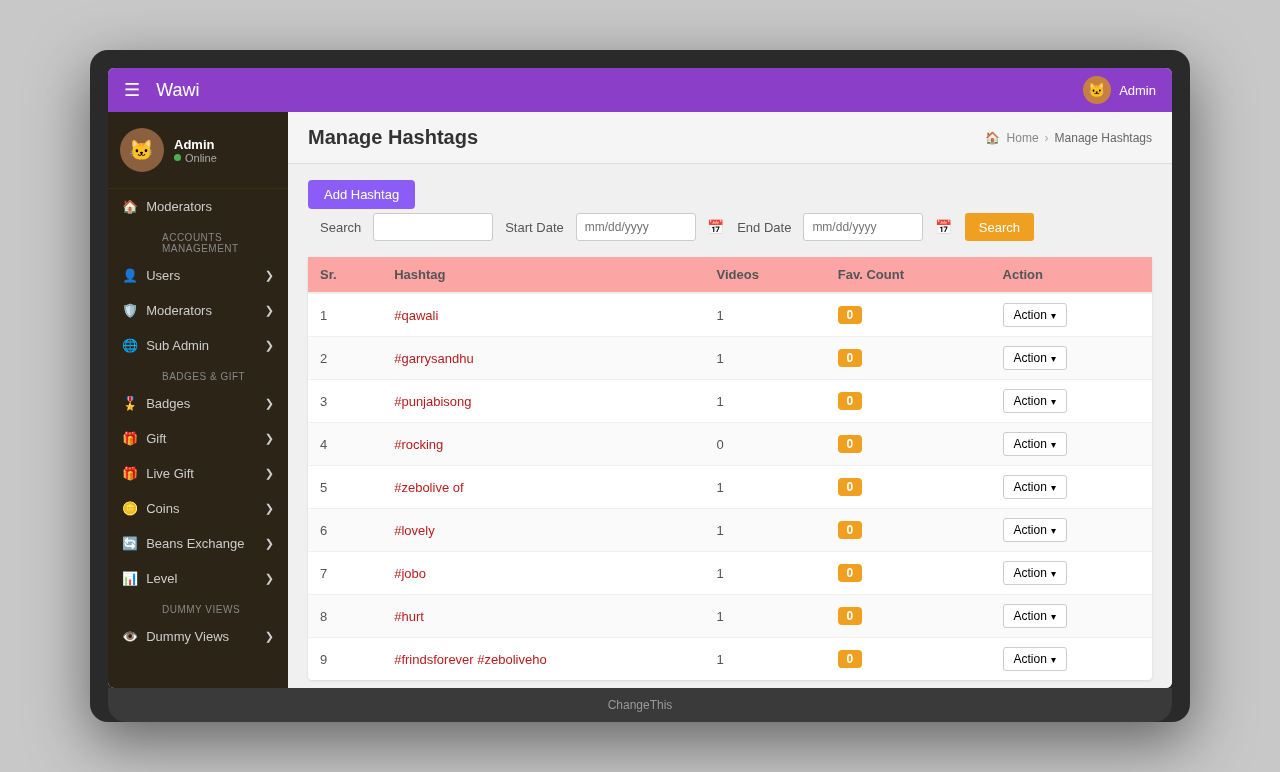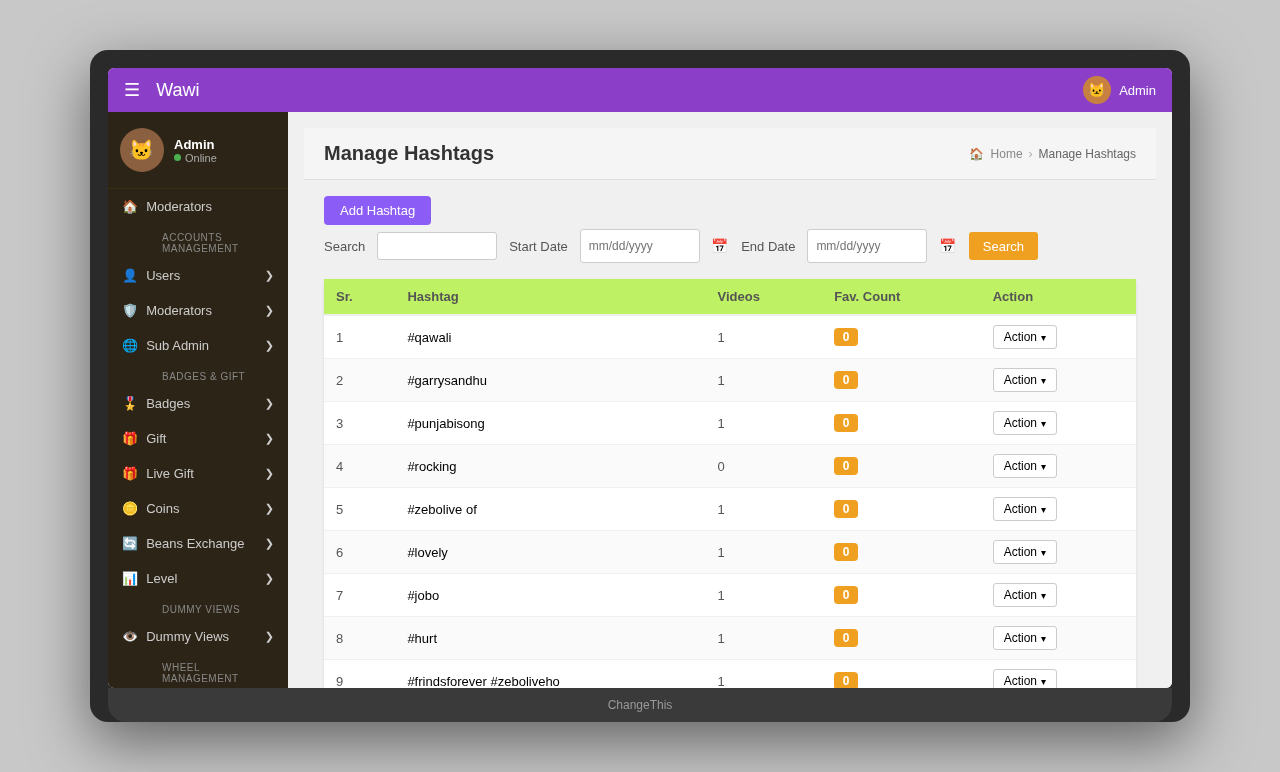--- a/index.html
+++ b/index.html
@@ -148,21 +148,21 @@
       color: #888;
       text-transform: uppercase;
       letter-spacing: 0.5px;
       margin-left: 23px;
     }
     
     .content-area {
       flex: 1;
       background: #f0f0f0;
       overflow-y: auto;
-      padding: 16px;
+      padding: 0;
     }
     .page-header {
       background: #f5f5f5;
       padding: 14px 20px;
       display: flex;
       align-items: center;
       justify-content: space-between;
       border-bottom: 1px solid #ddd;
     }
     .page-title {
@@ -195,39 +195,40 @@
       cursor: pointer;
       font-size: 13px;
       margin-bottom: 4px;
     }
     .filter-row {
       display: flex;
       align-items: center;
       gap: 12px;
       margin-bottom: 16px;
       flex-wrap: wrap;
+      margin-left: 12px;
     }
     .filter-label {
       font-size: 13px;
       color: #555;
     }
     .filter-input {
       border: 1px solid #ccc;
       padding: 4px 8px;
       border-radius: 3px;
       font-size: 12px;
       height: 28px;
       background: white;
     }
     .date-input {
       border: 1px solid #ccc;
       padding: 4px 8px;
       border-radius: 3px;
       font-size: 12px;
-      height: 34px;
+      height: 28px;
       background: white;
       width: 120px;
     }
     .search-btn {
       background: #f0a020;
       color: white;
       border: none;
       padding: 5px 14px;
       border-radius: 3px;
       cursor: pointer;
@@ -242,36 +243,36 @@
       border-collapse: collapse;
       box-shadow: 0 1px 3px rgba(0,0,0,0.1);
     }
     .data-table th {
       padding: 10px 12px;
       text-align: left;
       font-size: 13px;
       font-weight: bold;
       color: #555;
       border-bottom: 2px solid #eee;
-      background: #bef264;
+      background: #fca5a5;
     }
     .data-table td {
       padding: 9px 12px;
       font-size: 13px;
       color: #555;
       border-bottom: 1px solid #f0f0f0;
     }
     .data-table tr:last-child td {
       border-bottom: none;
     }
     .data-table tr:nth-child(even) {
       background: #fafafa;
     }
     .hashtag-link {
-      color: #000000;
+      color: #b91c1c;
       text-decoration: none;
     }
     .fav-badge {
       background: #f0a020;
       color: white;
       border-radius: 4px;
       padding: 2px 8px;
       font-size: 12px;
       font-weight: bold;
       display: inline-block;
@@ -387,21 +388,20 @@
           </div>
 
           <div class="sidebar-section-label">Dummy Views</div>
 
           <div class="sidebar-menu-item">
             <span>👁️</span>
             <span>Dummy Views</span>
             <span class="arrow">❯</span>
           </div>
 
-          <div class="sidebar-section-label">WHEEL MANAGEMENT</div>
         </div>
 
         <div class="content-area">
 
           <div class="page-header">
             <span class="page-title">Manage Hashtags</span>
             <div class="breadcrumb">
               <span>🏠</span>
               <span>Home</span>
               <span class="breadcrumb-sep">›</span>

